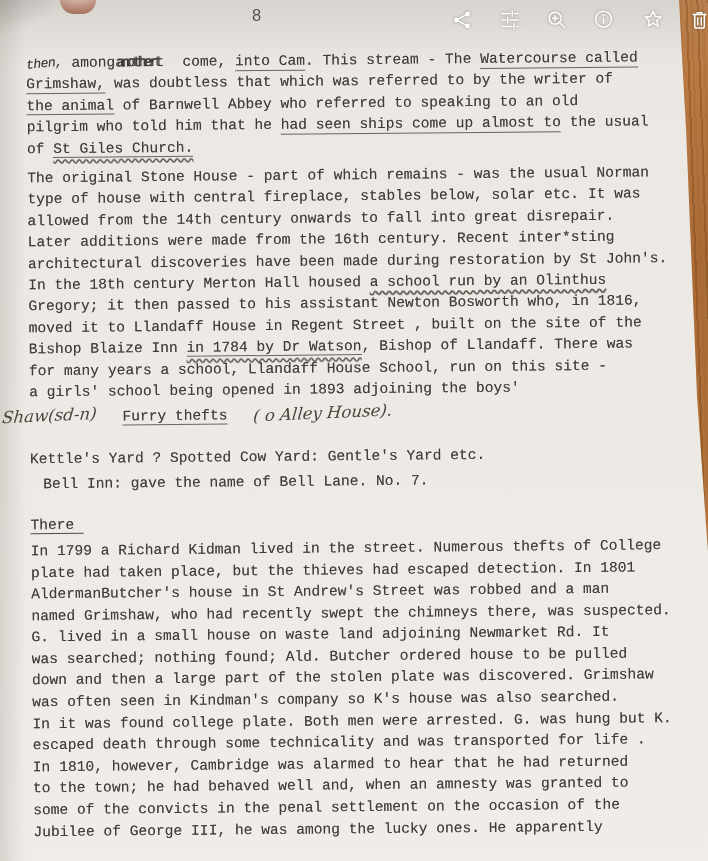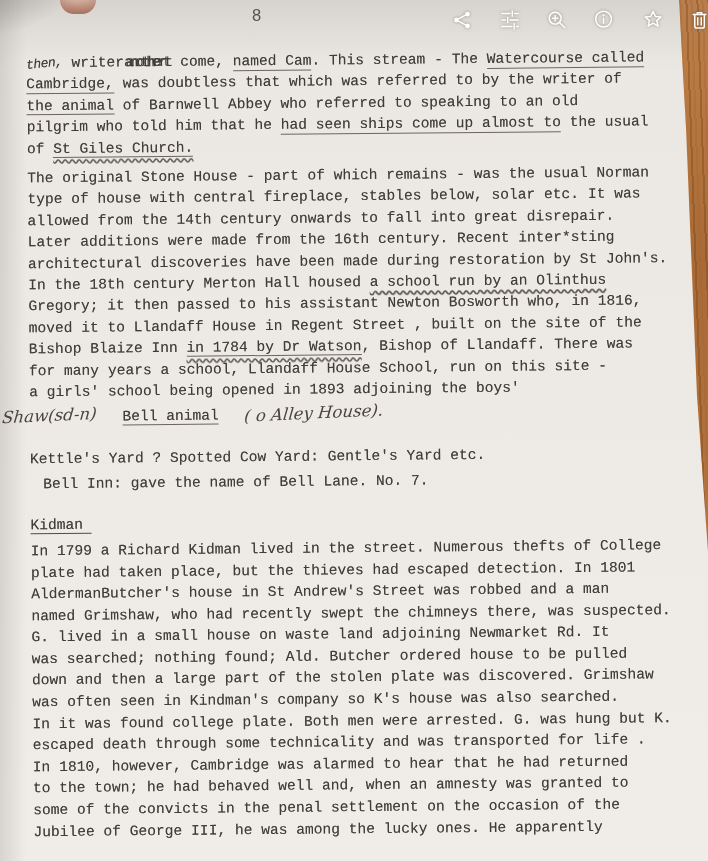--- a/index.html
+++ b/index.html
@@ -55,66 +55,66 @@
   .indent{padding-left:13px}
 
   .u-hand{border-bottom:1.5px solid rgba(75,68,60,.8);padding-bottom:.5px}
   .u-hand2{border-bottom:1.5px solid rgba(75,68,60,.8);
     text-decoration:underline wavy rgba(75,68,60,.55);text-underline-offset:5.5px}
   .u-wavy{text-decoration:underline wavy rgba(75,68,60,.7);text-underline-offset:3.5px}
   .u-typed{border-bottom:1.4px solid rgba(62,58,53,.9)}
 
   .curl{display:inline-block;font-size:13px;font-style:italic;
     transform:rotate(-5deg);letter-spacing:-.5px}
-  .overtype{letter-spacing:-3.2px;text-shadow:1.6px 0 0 currentColor;margin-right:3px}
+  .overtype{letter-spacing:-3.2px;text-shadow:1.6px 0 0 currentColor;margin-right:14px}
   .script{display:inline-block;font-family:"DejaVu Serif",serif;font-style:italic;
     font-size:16.5px;transform:skewX(-8deg) rotate(-2deg);color:#4a443c;text-shadow:none}
   .annotation .line span{margin-right:26px}
   .annotation .line span:last-child{margin-right:0}
   .annotation .line{margin-left:-27px}
 </style>
 </head>
 <body>
 
 <div class="photo">
   <div class="paper"></div>
   <div class="wood"></div>
   <div class="finger"></div>
   <div class="curl-shadow"></div>
 
   <div class="doc">
       <div class="block p1">
-        <div class="line "><span class="curl">then,</span><span> writer</span><span class="overtype">anothert</span><span> come, </span><span class="u-hand">named Cam</span><span>. This stream - The </span><span class="u-hand">Watercourse called</span></div>
-        <div class="line "><span class="u-hand">Cambridge,</span><span> was doubtless that which was referred to by the writer of</span></div>
+        <div class="line "><span class="curl">then,</span><span> among</span><span class="overtype">anothert</span><span> come, </span><span class="u-hand">into Cam</span><span>. This stream - The </span><span class="u-hand">Watercourse called</span></div>
+        <div class="line "><span class="u-hand">Grimshaw,</span><span> was doubtless that which was referred to by the writer of</span></div>
         <div class="line "><span class="u-hand">the animal</span><span> of Barnwell Abbey who referred to speaking to an old</span></div>
         <div class="line "><span>pilgrim who told him that he </span><span class="u-hand">had seen ships come up almost to</span><span> the usual</span></div>
         <div class="line "><span>of </span><span class="u-hand2">St Giles Church.</span></div>
       </div>
       <div class="block p2">
         <div class="line "><span>The original Stone House - part of which remains - was the usual Norman</span></div>
         <div class="line "><span>type of house with central fireplace, stables below, solar etc. It was</span></div>
         <div class="line "><span>allowed from the 14th century onwards to fall into great disrepair.</span></div>
         <div class="line "><span>Later additions were made from the 16th century. Recent inter*sting</span></div>
         <div class="line "><span>architectural discoveries have been made during restoration by St John's.</span></div>
         <div class="line "><span>In the 18th century Merton Hall housed </span><span class="u-wavy">a school run by an Olinthus</span></div>
         <div class="line "><span>Gregory; it then passed to his assistant Newton Bosworth who, in 1816,</span></div>
         <div class="line "><span>moved it to Llandaff House in Regent Street , built on the site of the</span></div>
         <div class="line "><span>Bishop Blaize Inn </span><span class="u-hand2">in 1784 by Dr Watson</span><span>, Bishop of Llandaff. There was</span></div>
         <div class="line "><span>for many years a school, Llandaff House School, run on this site -</span></div>
         <div class="line "><span>a girls' school being opened in 1893 adjoining the boys'</span></div>
       </div>
       <div class="block annotation">
-        <div class="line "><span class="script">Shaw(sd-n)</span><span class="u-hand">Bell animal</span><span class="script">( o Alley House).</span></div>
+        <div class="line "><span class="script">Shaw(sd-n)</span><span class="u-hand">Furry thefts</span><span class="script">( o Alley House).</span></div>
       </div>
       <div class="block yards">
         <div class="line "><span>Kettle's Yard ? Spotted Cow Yard: Gentle's Yard etc.</span></div>
         <div class="line indent"><span>Bell Inn: gave the name of Bell Lane. No. 7.</span></div>
       </div>
       <div class="block heading">
-        <div class="line "><span class="u-typed">Kidman </span></div>
+        <div class="line "><span class="u-typed">There </span></div>
       </div>
       <div class="block p3">
         <div class="line "><span>In 1799 a Richard Kidman lived in the street. Numerous thefts of College</span></div>
         <div class="line "><span>plate had taken place, but the thieves had escaped detection. In 1801</span></div>
         <div class="line "><span>AldermanButcher's house in St Andrew's Street was robbed and a man</span></div>
         <div class="line "><span>named Grimshaw, who had recently swept the chimneys there, was suspected.</span></div>
         <div class="line "><span>G. lived in a small house on waste land adjoining Newmarket Rd. It</span></div>
         <div class="line "><span>was searched; nothing found; Ald. Butcher ordered house to be pulled</span></div>
         <div class="line "><span>down and then a large part of the stolen plate was discovered. Grimshaw</span></div>
         <div class="line "><span>was often seen in Kindman's company so K's house was also searched.</span></div>

